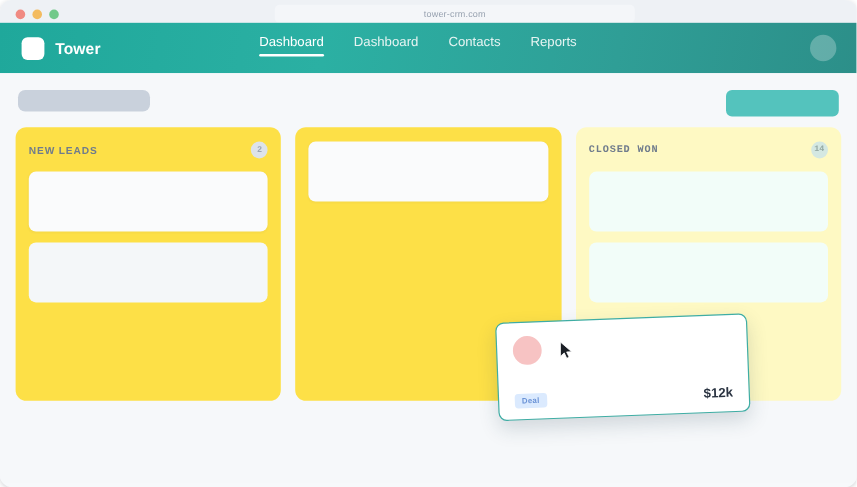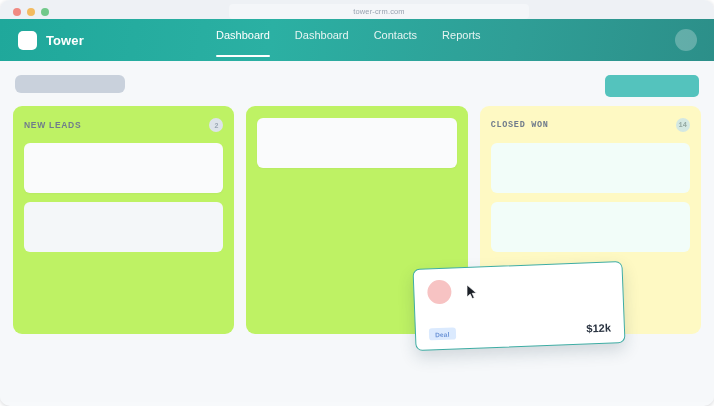--- a/index.html
+++ b/index.html
@@ -103,21 +103,21 @@
     left: 216px;
     display: flex;
     align-items: center;
     gap: 25px;
     top: 10px;
   }
   .nav-item {
     position: relative;
     color: #e6f4f2;
     font-size: 11px;
-    padding-bottom: 16px;
+    padding-bottom: 6px;
     cursor: pointer;
     white-space: nowrap;
   }
   .nav-item.active {
     color: #ffffff;
     font-weight: normal;
   }
   .nav-item.active::after {
     content: "";
     position: absolute;
@@ -169,21 +169,21 @@
     position: absolute;
     left: 13px;
     top: 45px;
     width: 688px;
     display: flex;
     gap: 12px;
   }
 
   .column {
     width: 222px;
-    background: #bef264;
+    background: #fde047;
     border-radius: 9px;
     padding: 12px 11px;
     height: 228px;
   }
   .column.drop-target {
     background: #fef9c3;
     font-family: Liberation Mono, monospace;
   }
 
   .column-head {

